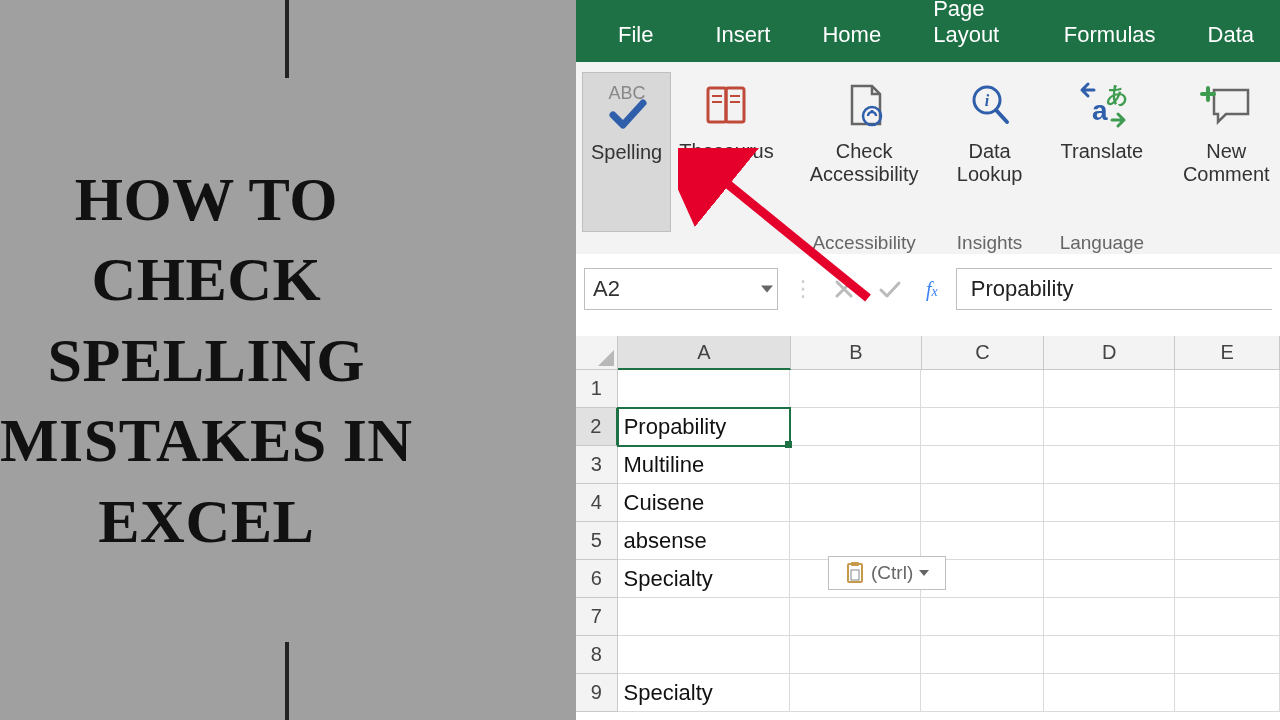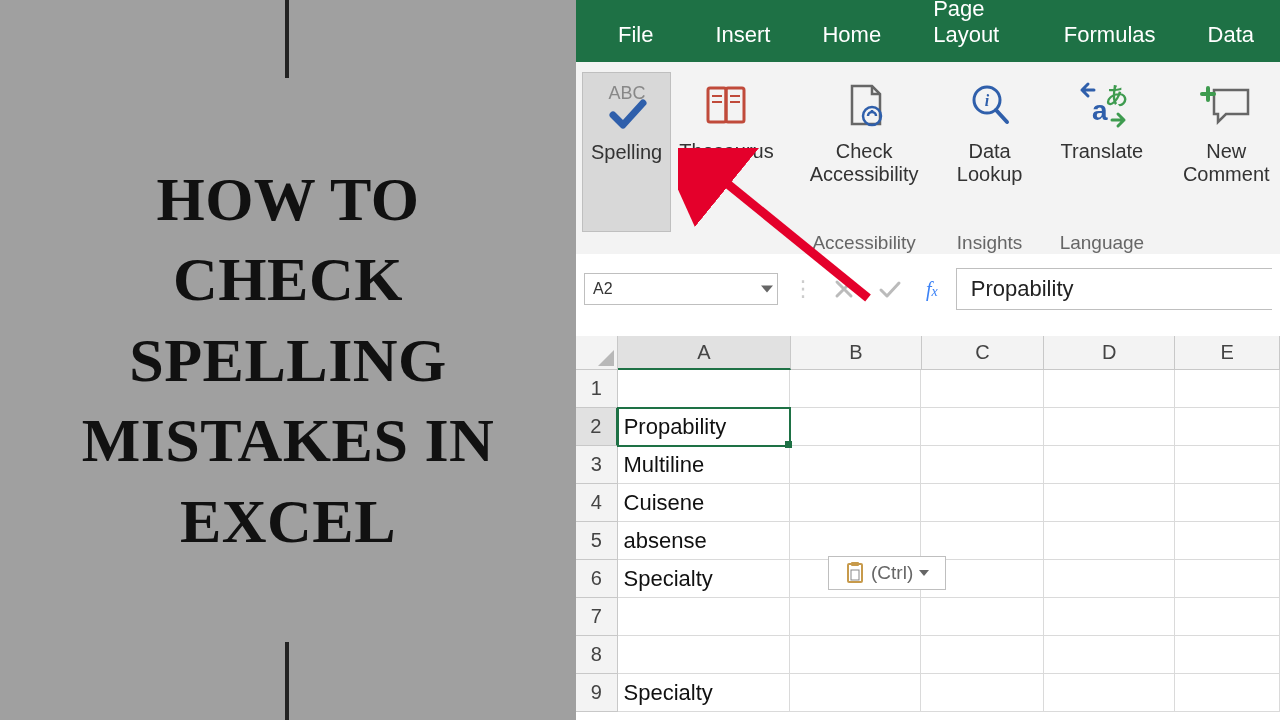--- a/index.html
+++ b/index.html
@@ -15,21 +15,20 @@
 
 .left-panel {
   position: absolute;
   left: 0;
   top: 0;
   width: 576px;
   height: 720px;
   background: #A0A0A0;
   display: flex;
   align-items: center;
-  justify-content: center;
 }
 .left-panel .deco-top {
   position: absolute;
   top: 0;
   left: 285px;
   width: 4px;
   height: 78px;
   background: #222;
 }
 .left-panel .deco-bottom {
@@ -147,27 +146,27 @@
 
 
 .fbar-row {
   display: flex;
   padding: 14px 8px 8px 8px;
   align-items: center;
   gap: 12px;
 }
 .namebox {
   width: 194px;
-  height: 32px;
+  height: 42px;
   border: 1px solid #BFBFBF;
   background: #fff;
   display: flex;
   align-items: center;
   padding: 0 8px;
-  font-size: 16px;
+  font-size: 22px;
   color: #333;
   position: relative;
 }
 .namebox .dd {
   position: absolute;
   right: 4px;
   top: 50%;
   transform: translateY(-50%);
   width: 0; height: 0;
   border-left: 6px solid transparent;

